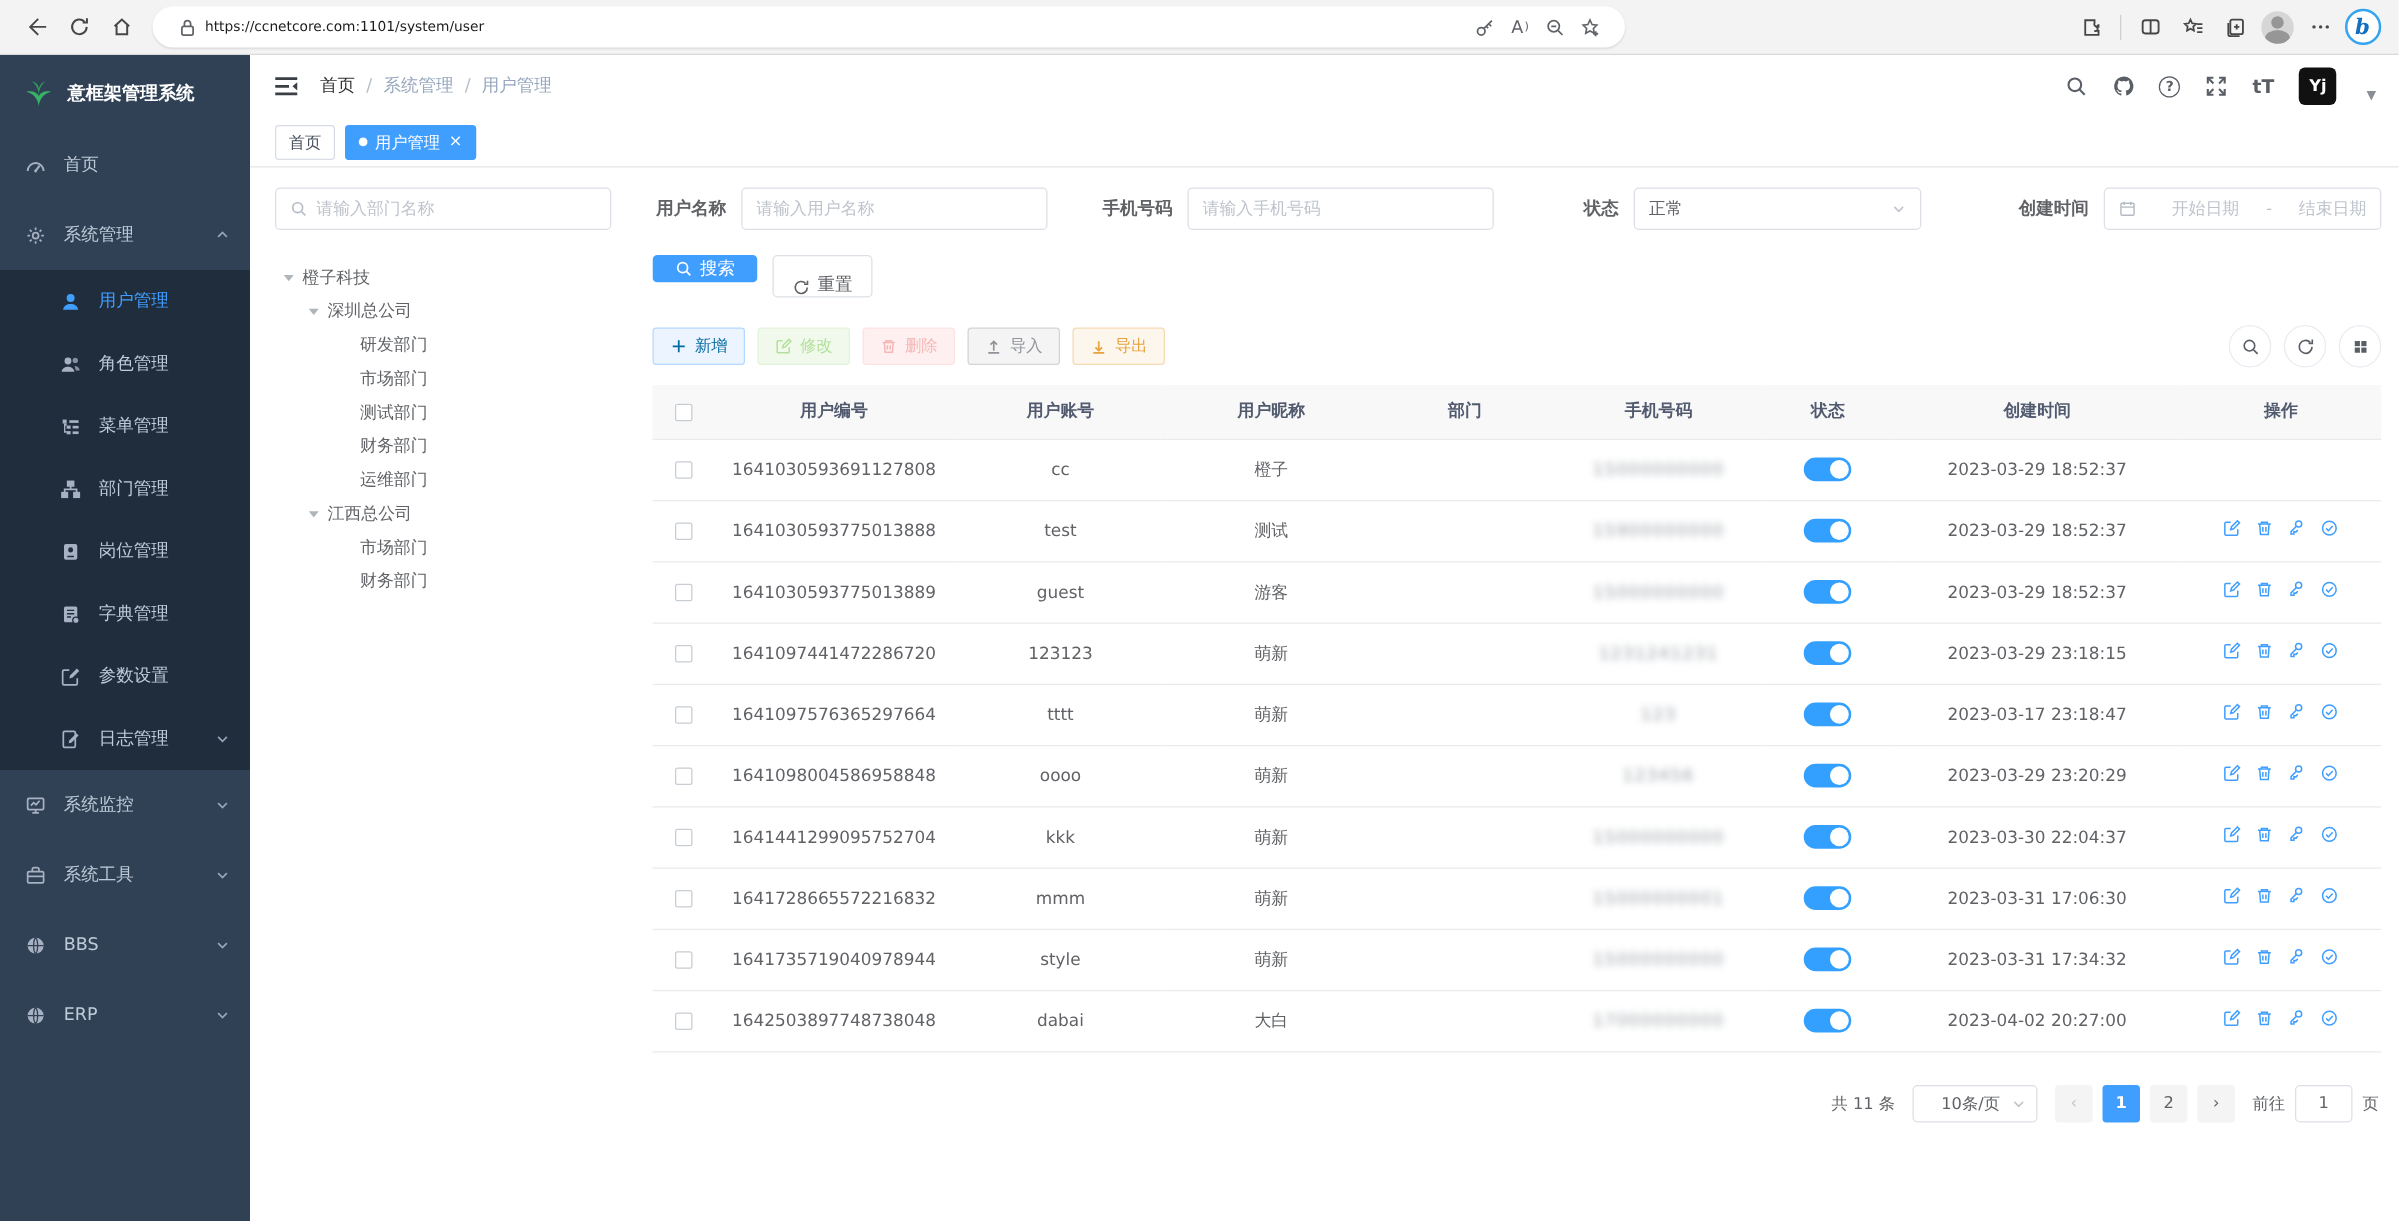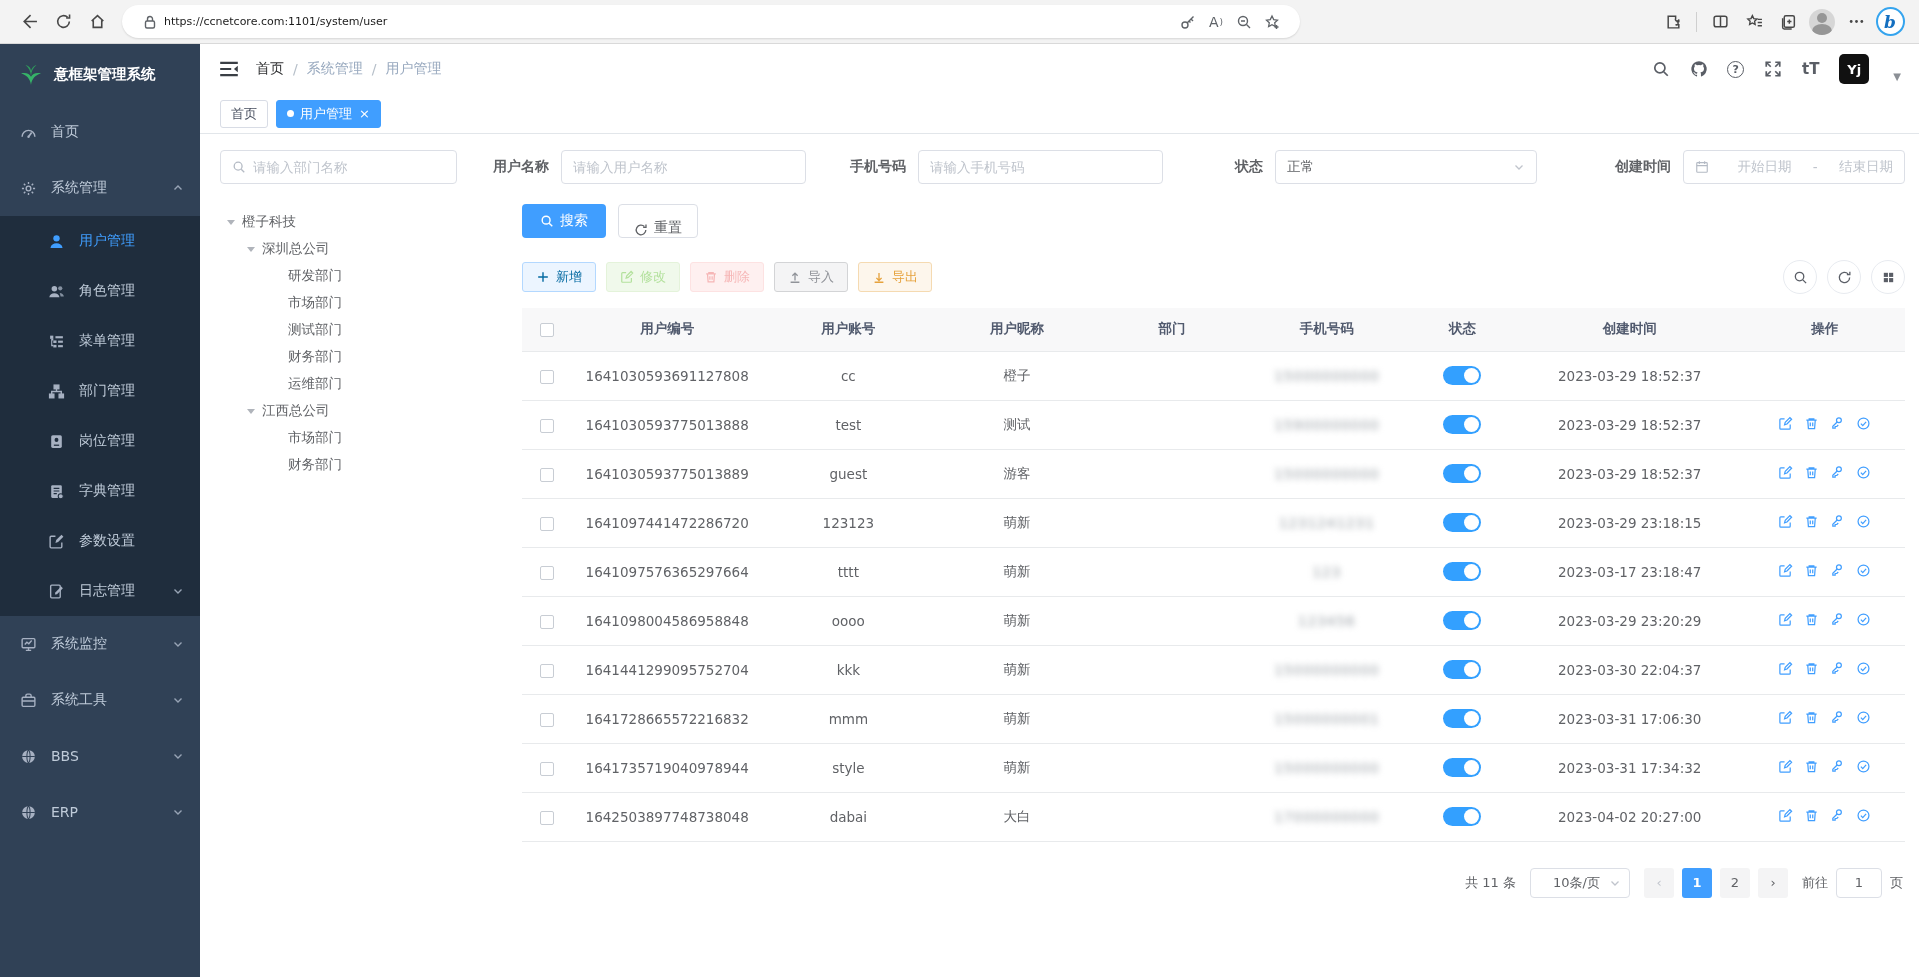--- a/index.html
+++ b/index.html
@@ -94,21 +94,21 @@
   .tree-node { display:flex; align-items:center; height:27px; font-size:13.5px; color:#606266; cursor:pointer; }
   .tree-node .tcaret { width:16px; color:#b0b4bb; display:flex; }
   .tree-node .tcaret svg { width:10px; height:10px; }
   .lv0 { padding-left:6px; } .lv1 { padding-left:26px; } .lv2 { padding-left:68px; }
 
   .right-panel { flex:1; display:flex; flex-direction:column; min-width:0; }
   .btn { display:inline-flex; align-items:center; justify-content:center; border-radius:4px;
     cursor:pointer; font-size:14px; border:1px solid transparent; white-space:nowrap; }
   .btn svg { width:14px; height:14px; margin-right:6px; }
   .action-row { display:flex; gap:12px; flex:0 0 auto; }
-  .btn-search { background:#409eff; color:#fff; height:34px; padding:0 17px; }
+  .btn-search { background:#409eff; color:#fff; height:22px; padding:0 17px; }
   .btn-reset { background:#fff; border-color:#dcdfe6; color:#606266; height:34px; padding:0 15px;align-items:flex-end; }
 
   .toolbar-row { display:flex; align-items:center; justify-content:space-between; margin:22px 0 14px; flex:0 0 auto; }
   .tb-left { display:flex; gap:10px; }
   .btn-sm { height:30px; padding:0 13px; font-size:13px; border-radius:3px; }
   .btn-add { background:#ecf5ff; border-color:#b3d8ff; color:#0369a1; }
   .btn-mod { background:#f0f9eb; border-color:#e4f3da; color:#b3e19d; cursor:not-allowed; }
   .btn-del { background:#fef0f0; border-color:#fde2e2; color:#f6b6b6; cursor:not-allowed; }
   .btn-imp { background:#f4f4f5; border-color:#d3d4d6; color:#909399; }
   .btn-exp { background:#fdf6ec; border-color:#f5dab1; color:#e6a23c; }
@@ -498,21 +498,21 @@
             </div>
           </div>
           <div class="f-item" style="margin-right:72px;">
             <span class="f-label">手机号码</span>
             <div class="inp" style="width:245px;">
               <input placeholder="请输入手机号码" style="">
             </div>
           </div>
           <div class="f-item" style="margin-right:78px;">
             <span class="f-label">状态</span>
-            <div class="inp" style="width:262px;">
+            <div class="inp" style="width:230px;">
               <span>正常</span>
               <span class="sel-caret">
                 <svg viewBox="0 0 12 12" fill="none" stroke="currentColor" stroke-width="1.3">
                     <path d="m2.5 4.5 3.5 3.5 3.5-3.5"></path>
                   </svg>
               </span>
             </div>
           </div>
           <div class="f-item">
             <span class="f-label">创建时间</span>

